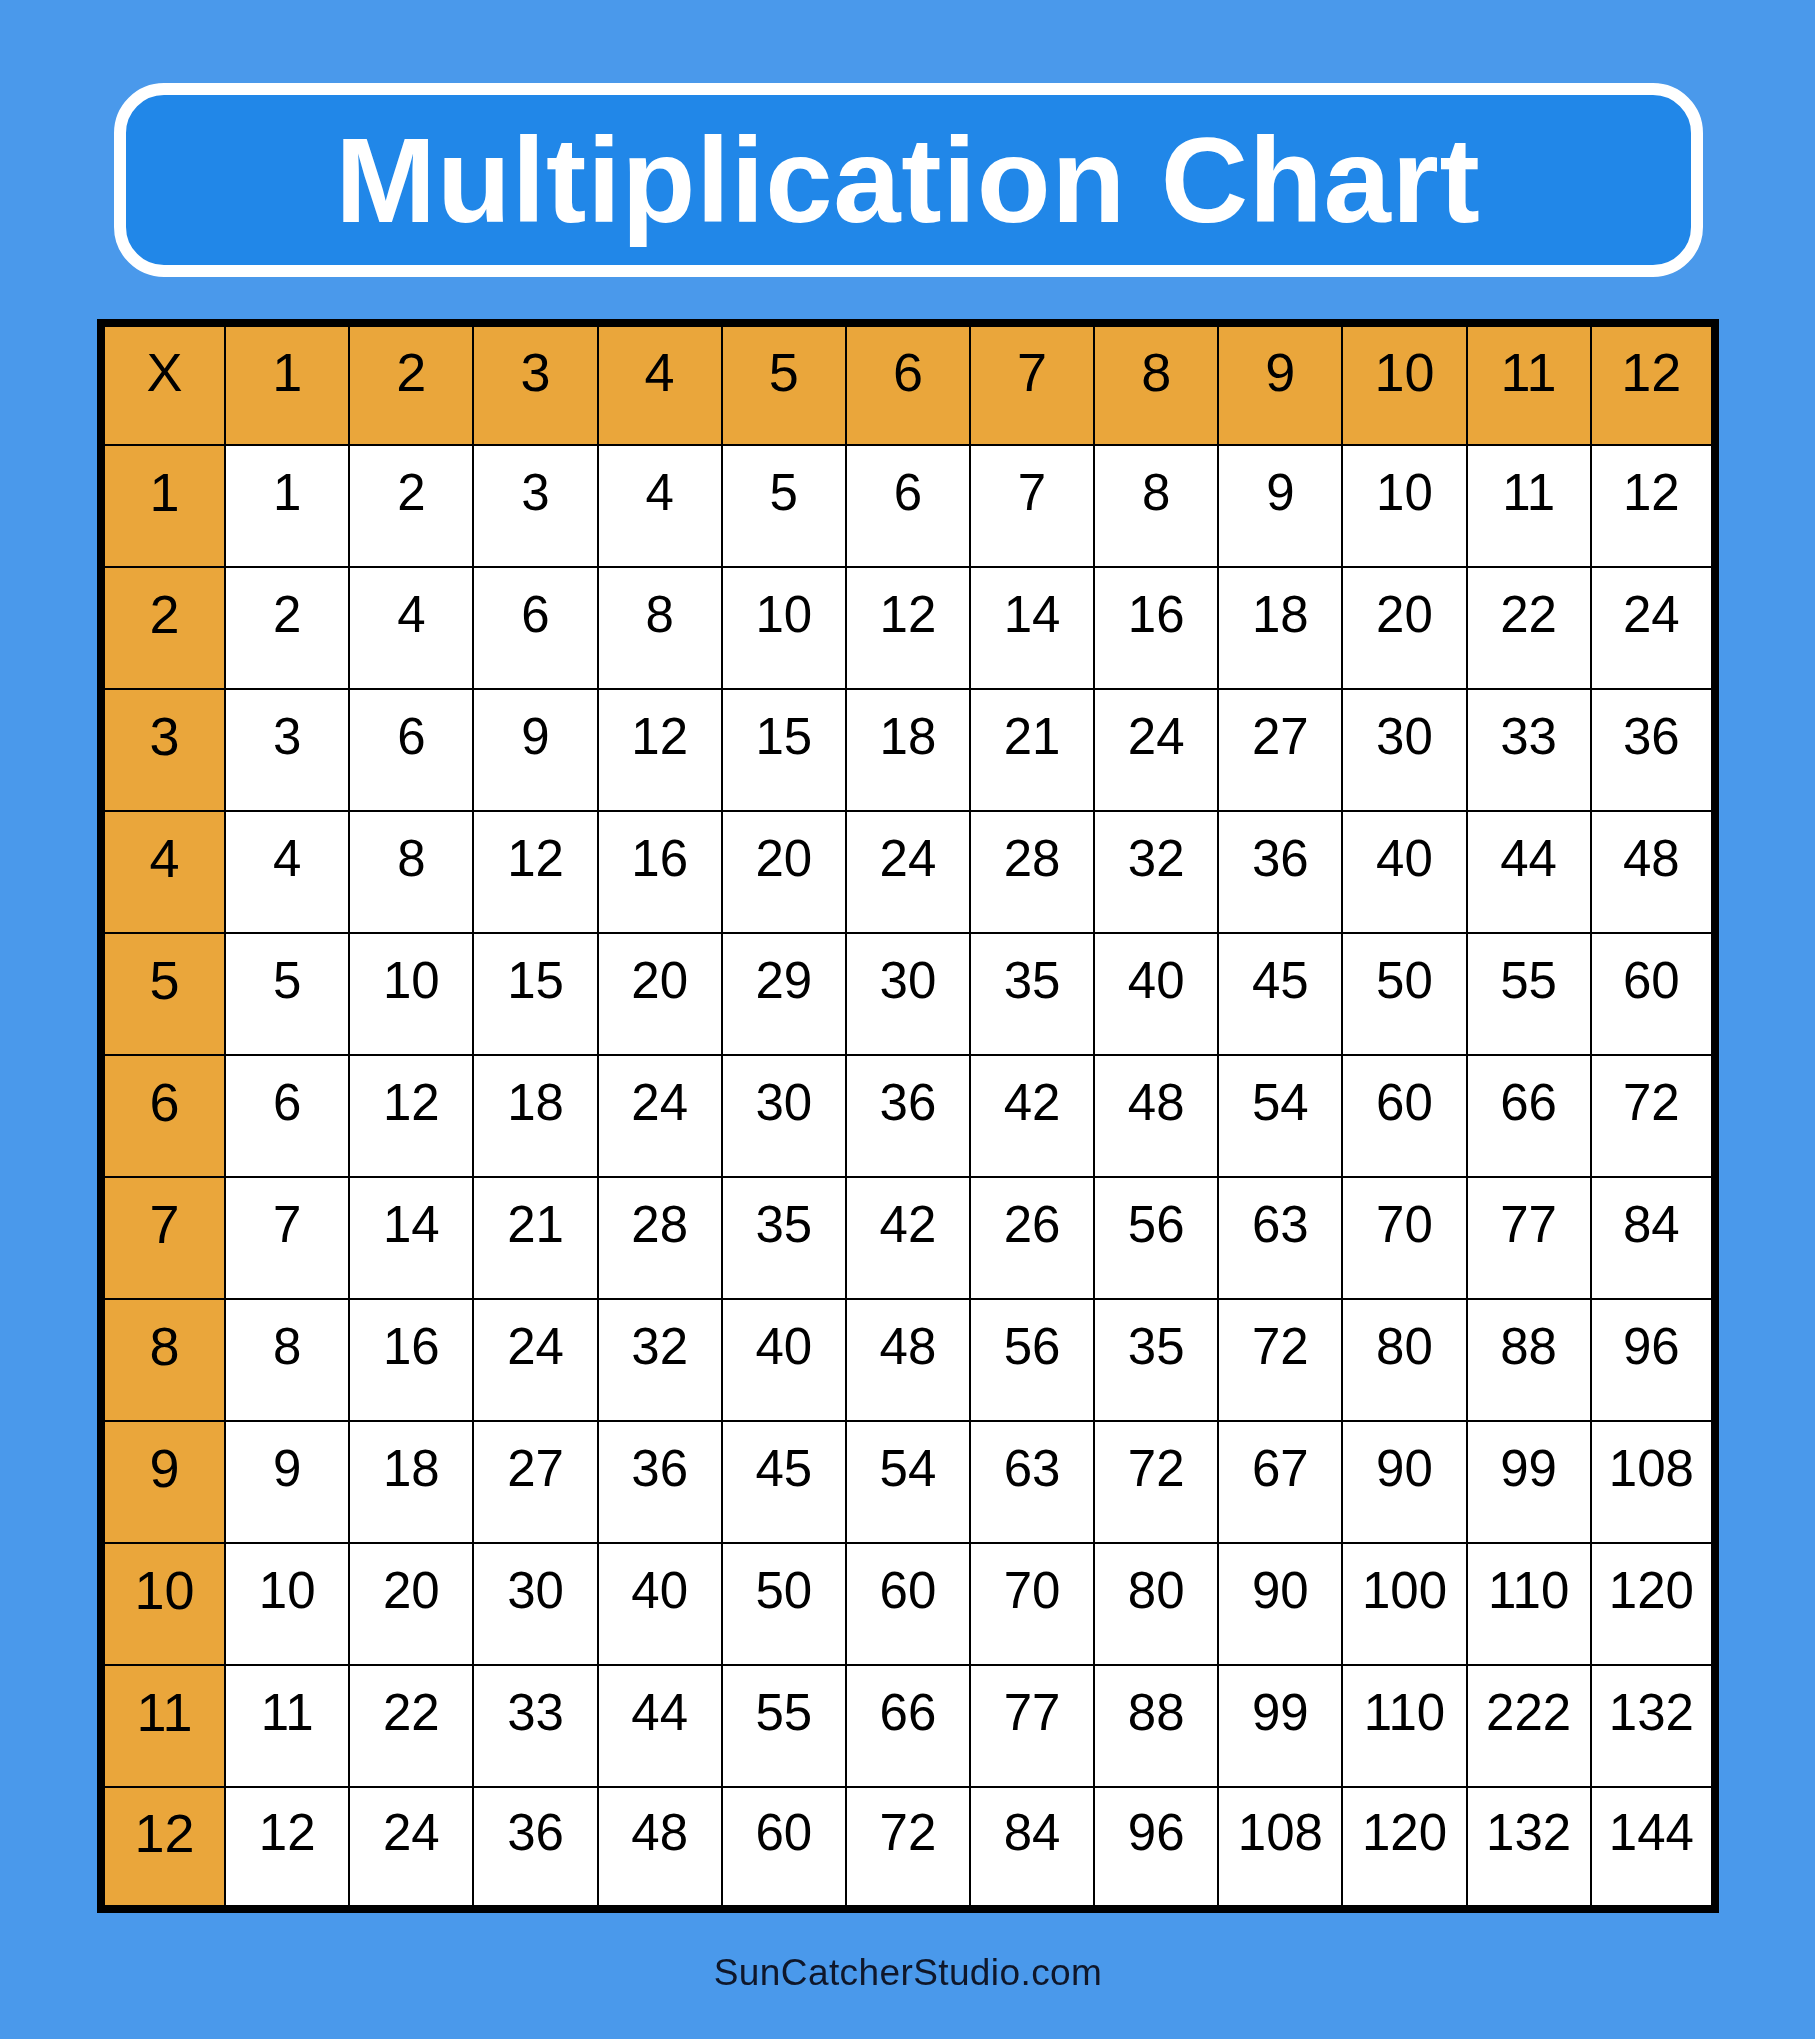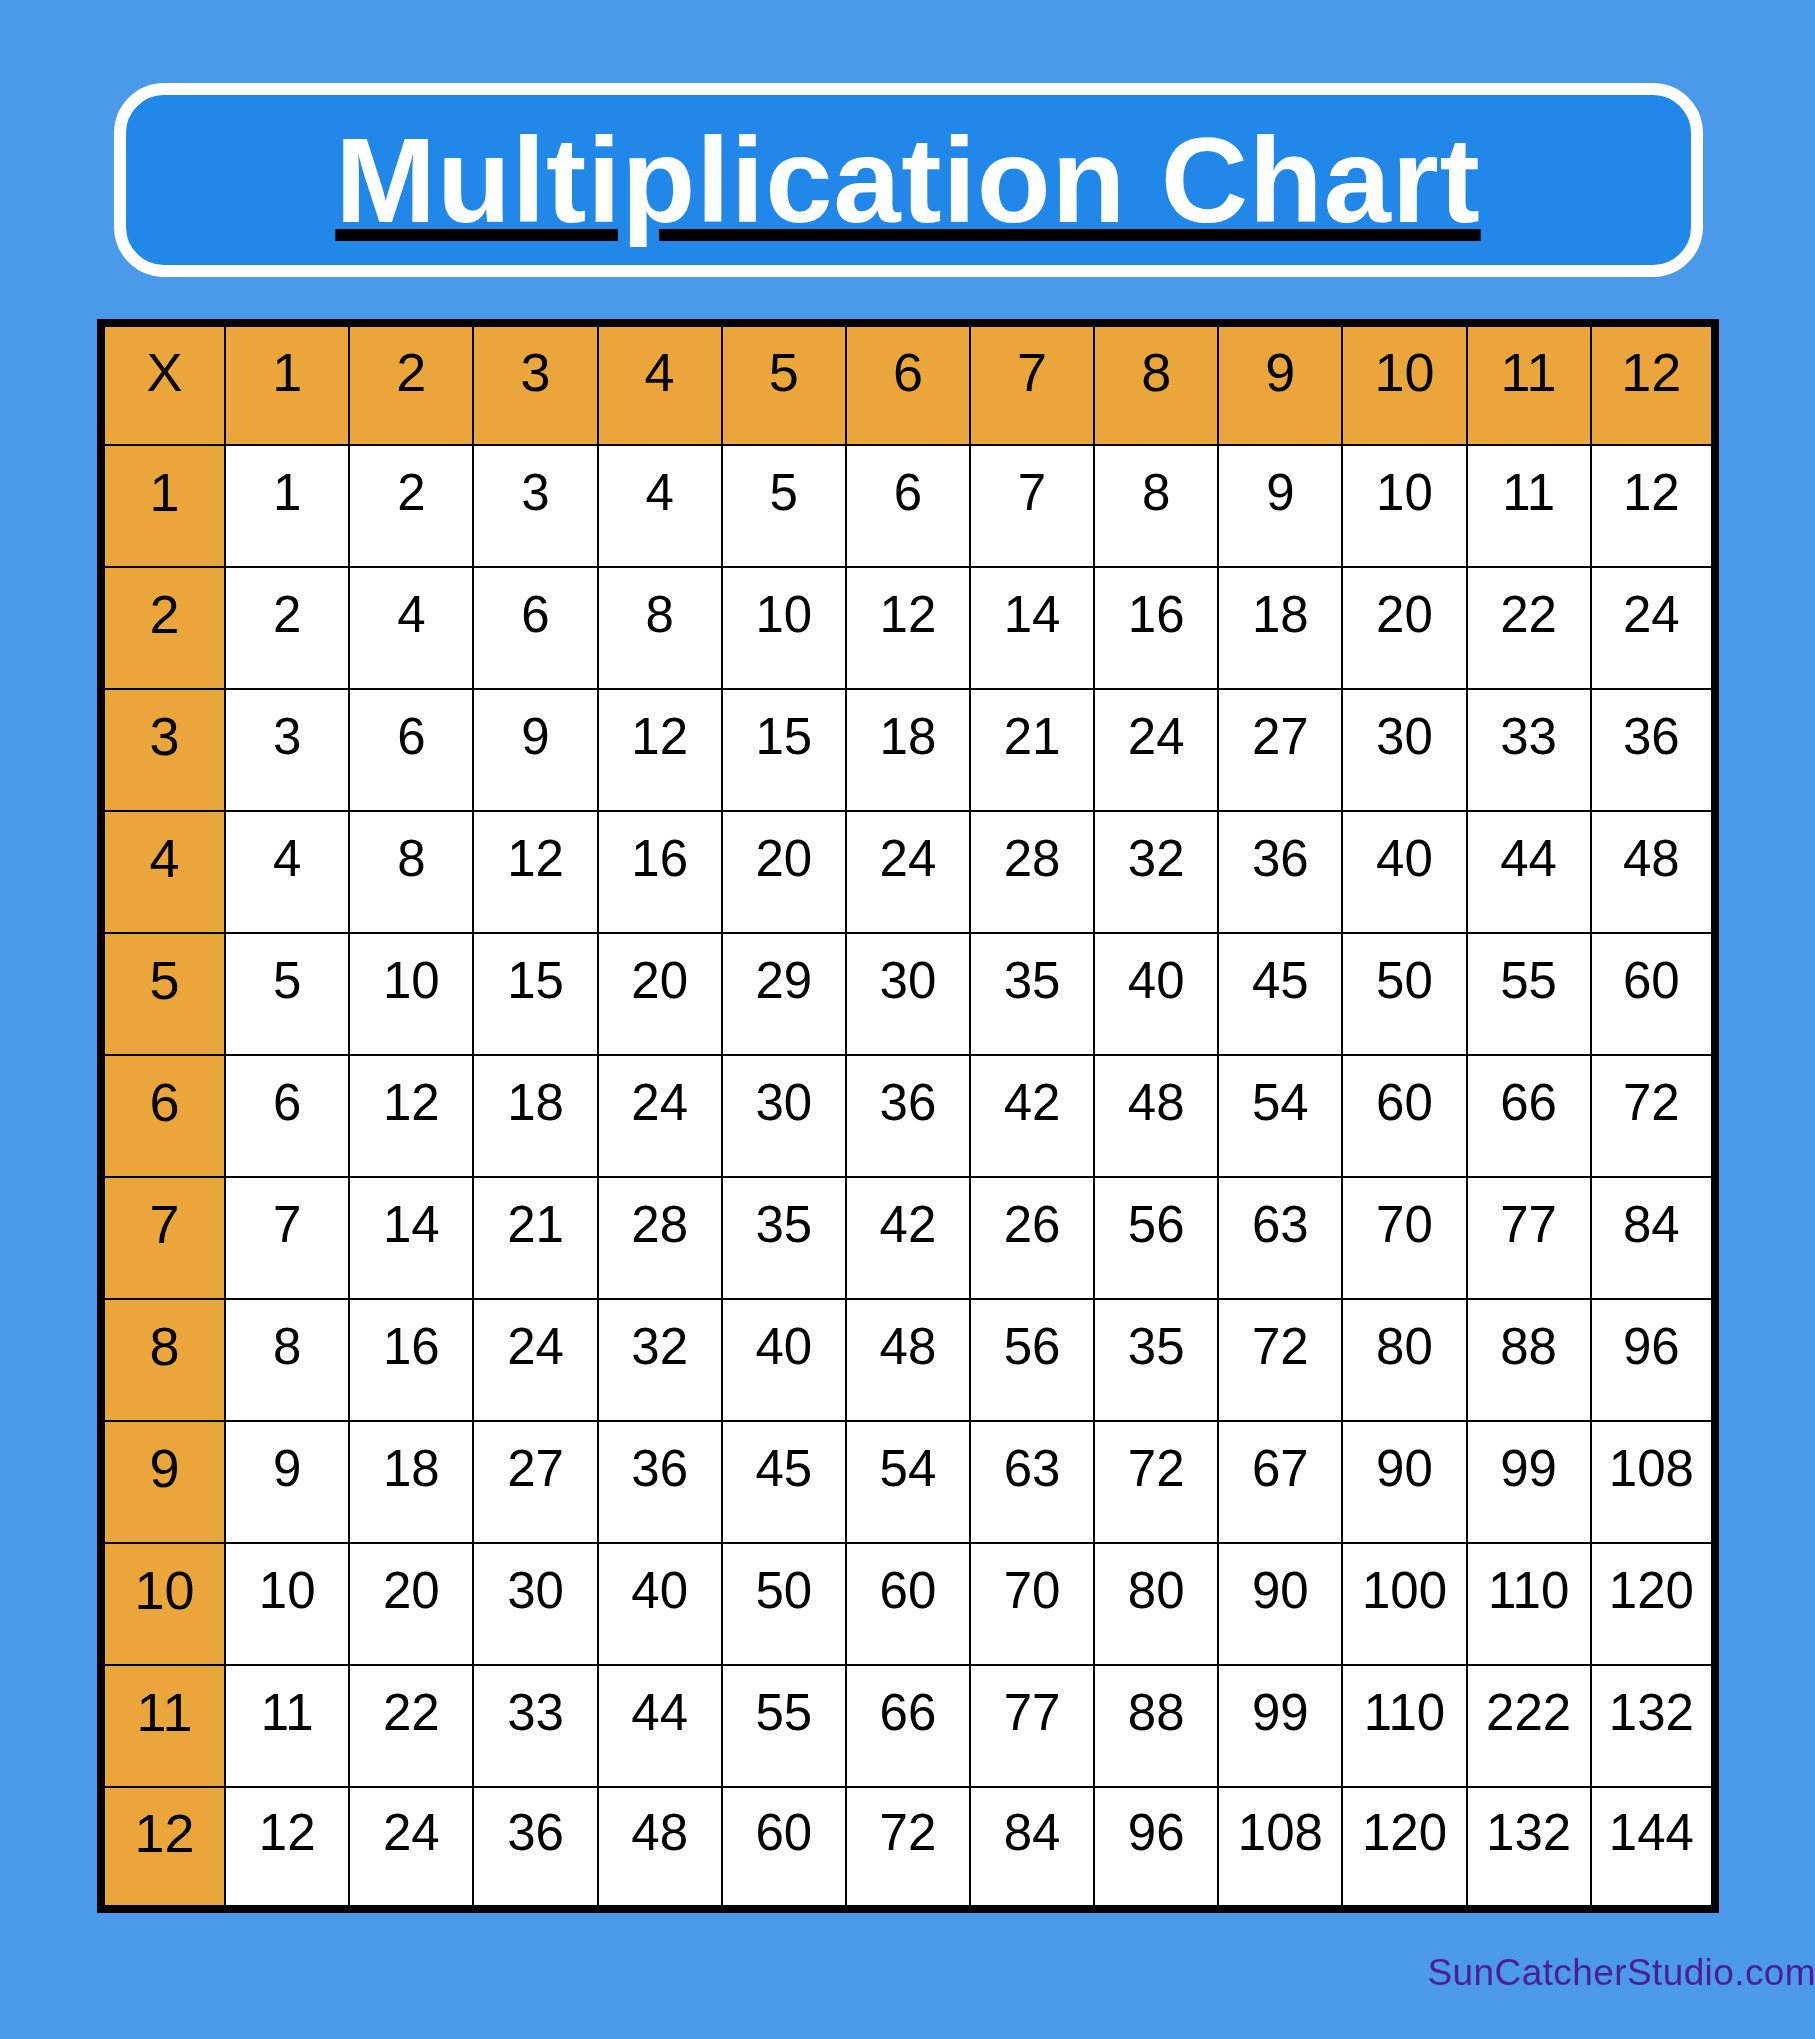--- a/index.html
+++ b/index.html
@@ -18,21 +18,20 @@
     box-sizing: border-box;
     width: 1589px;
     height: 194px;
     margin: 83px auto 9px auto;
     background: #2187E8;
     border: 12.2px solid #FFFFFF;
     border-radius: 50px;
     display: flex;
     align-items: center;
     justify-content: center;
-    text-decoration: underline;
   }
   .banner-title {
     color: #FFFFFF;
     font-size: 121px;
     font-weight: bold;
     letter-spacing: 0.8px;
     line-height: 1;
     margin: 0;
     white-space: nowrap;
   }
@@ -54,23 +53,23 @@
     font-size: 51px;
     color: #000000;
     line-height: 1;
   }
   table.mult-table td.hdr {
     background: #EAA63B;
     font-size: 54px;
   }
   .footer {
     margin-top: 39px;
-    text-align: right;
+    text-align: center;
     font-size: 37px;
-    color: #4c1d95;
+    color: #0f172a;
     letter-spacing: 0.4px;
   }
 </style>
 </head>
 <body>
 
 <div class="banner">
   <h1 class="banner-title">Multiplication Chart</h1>
 </div>
 

